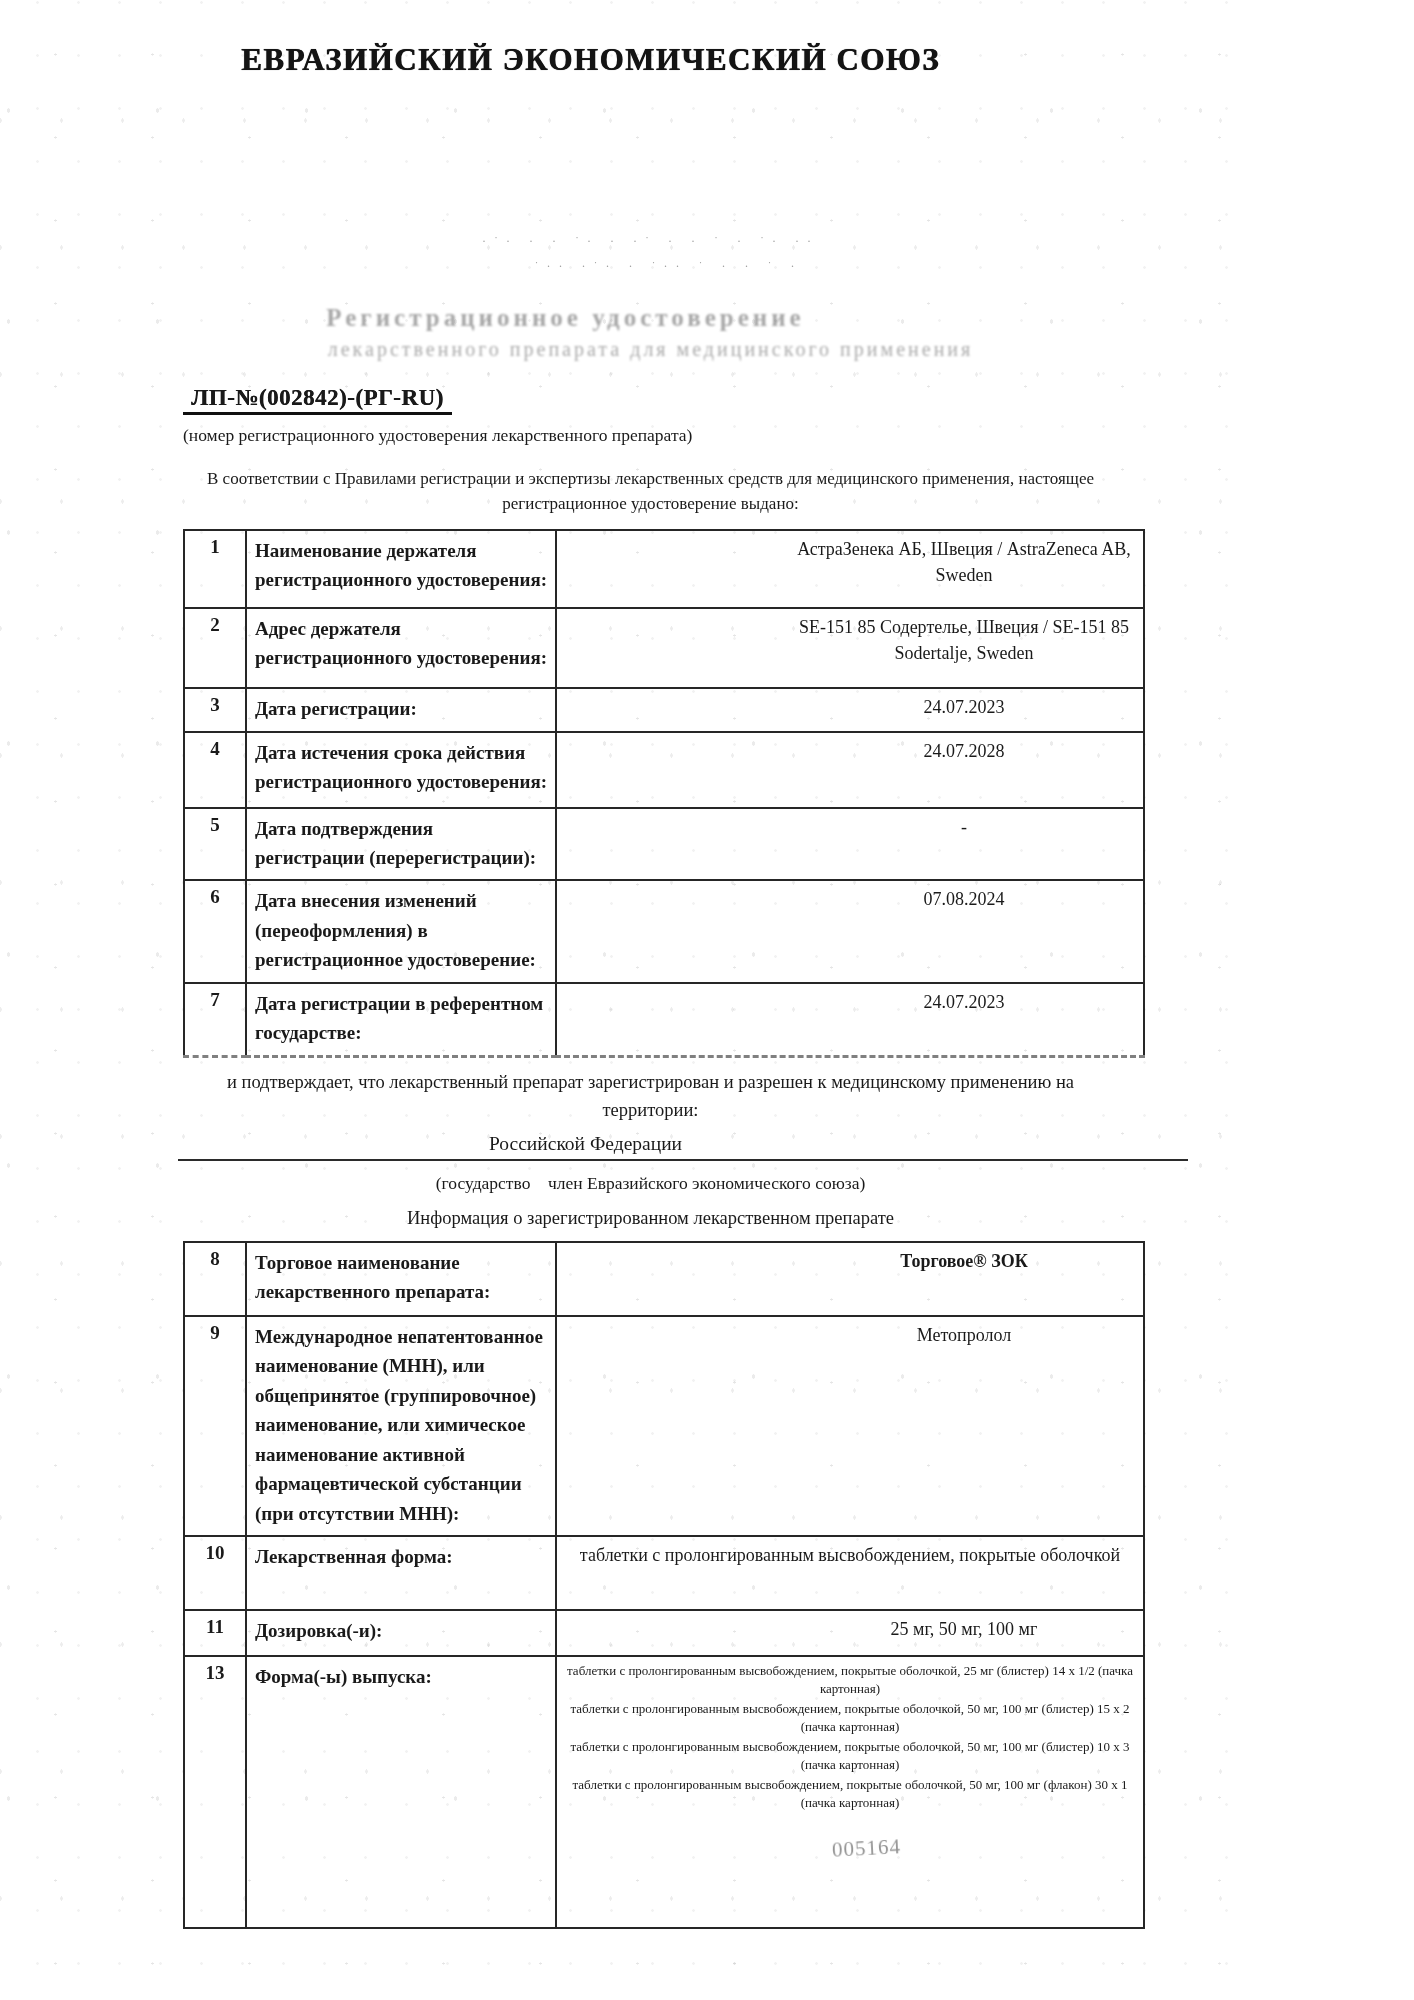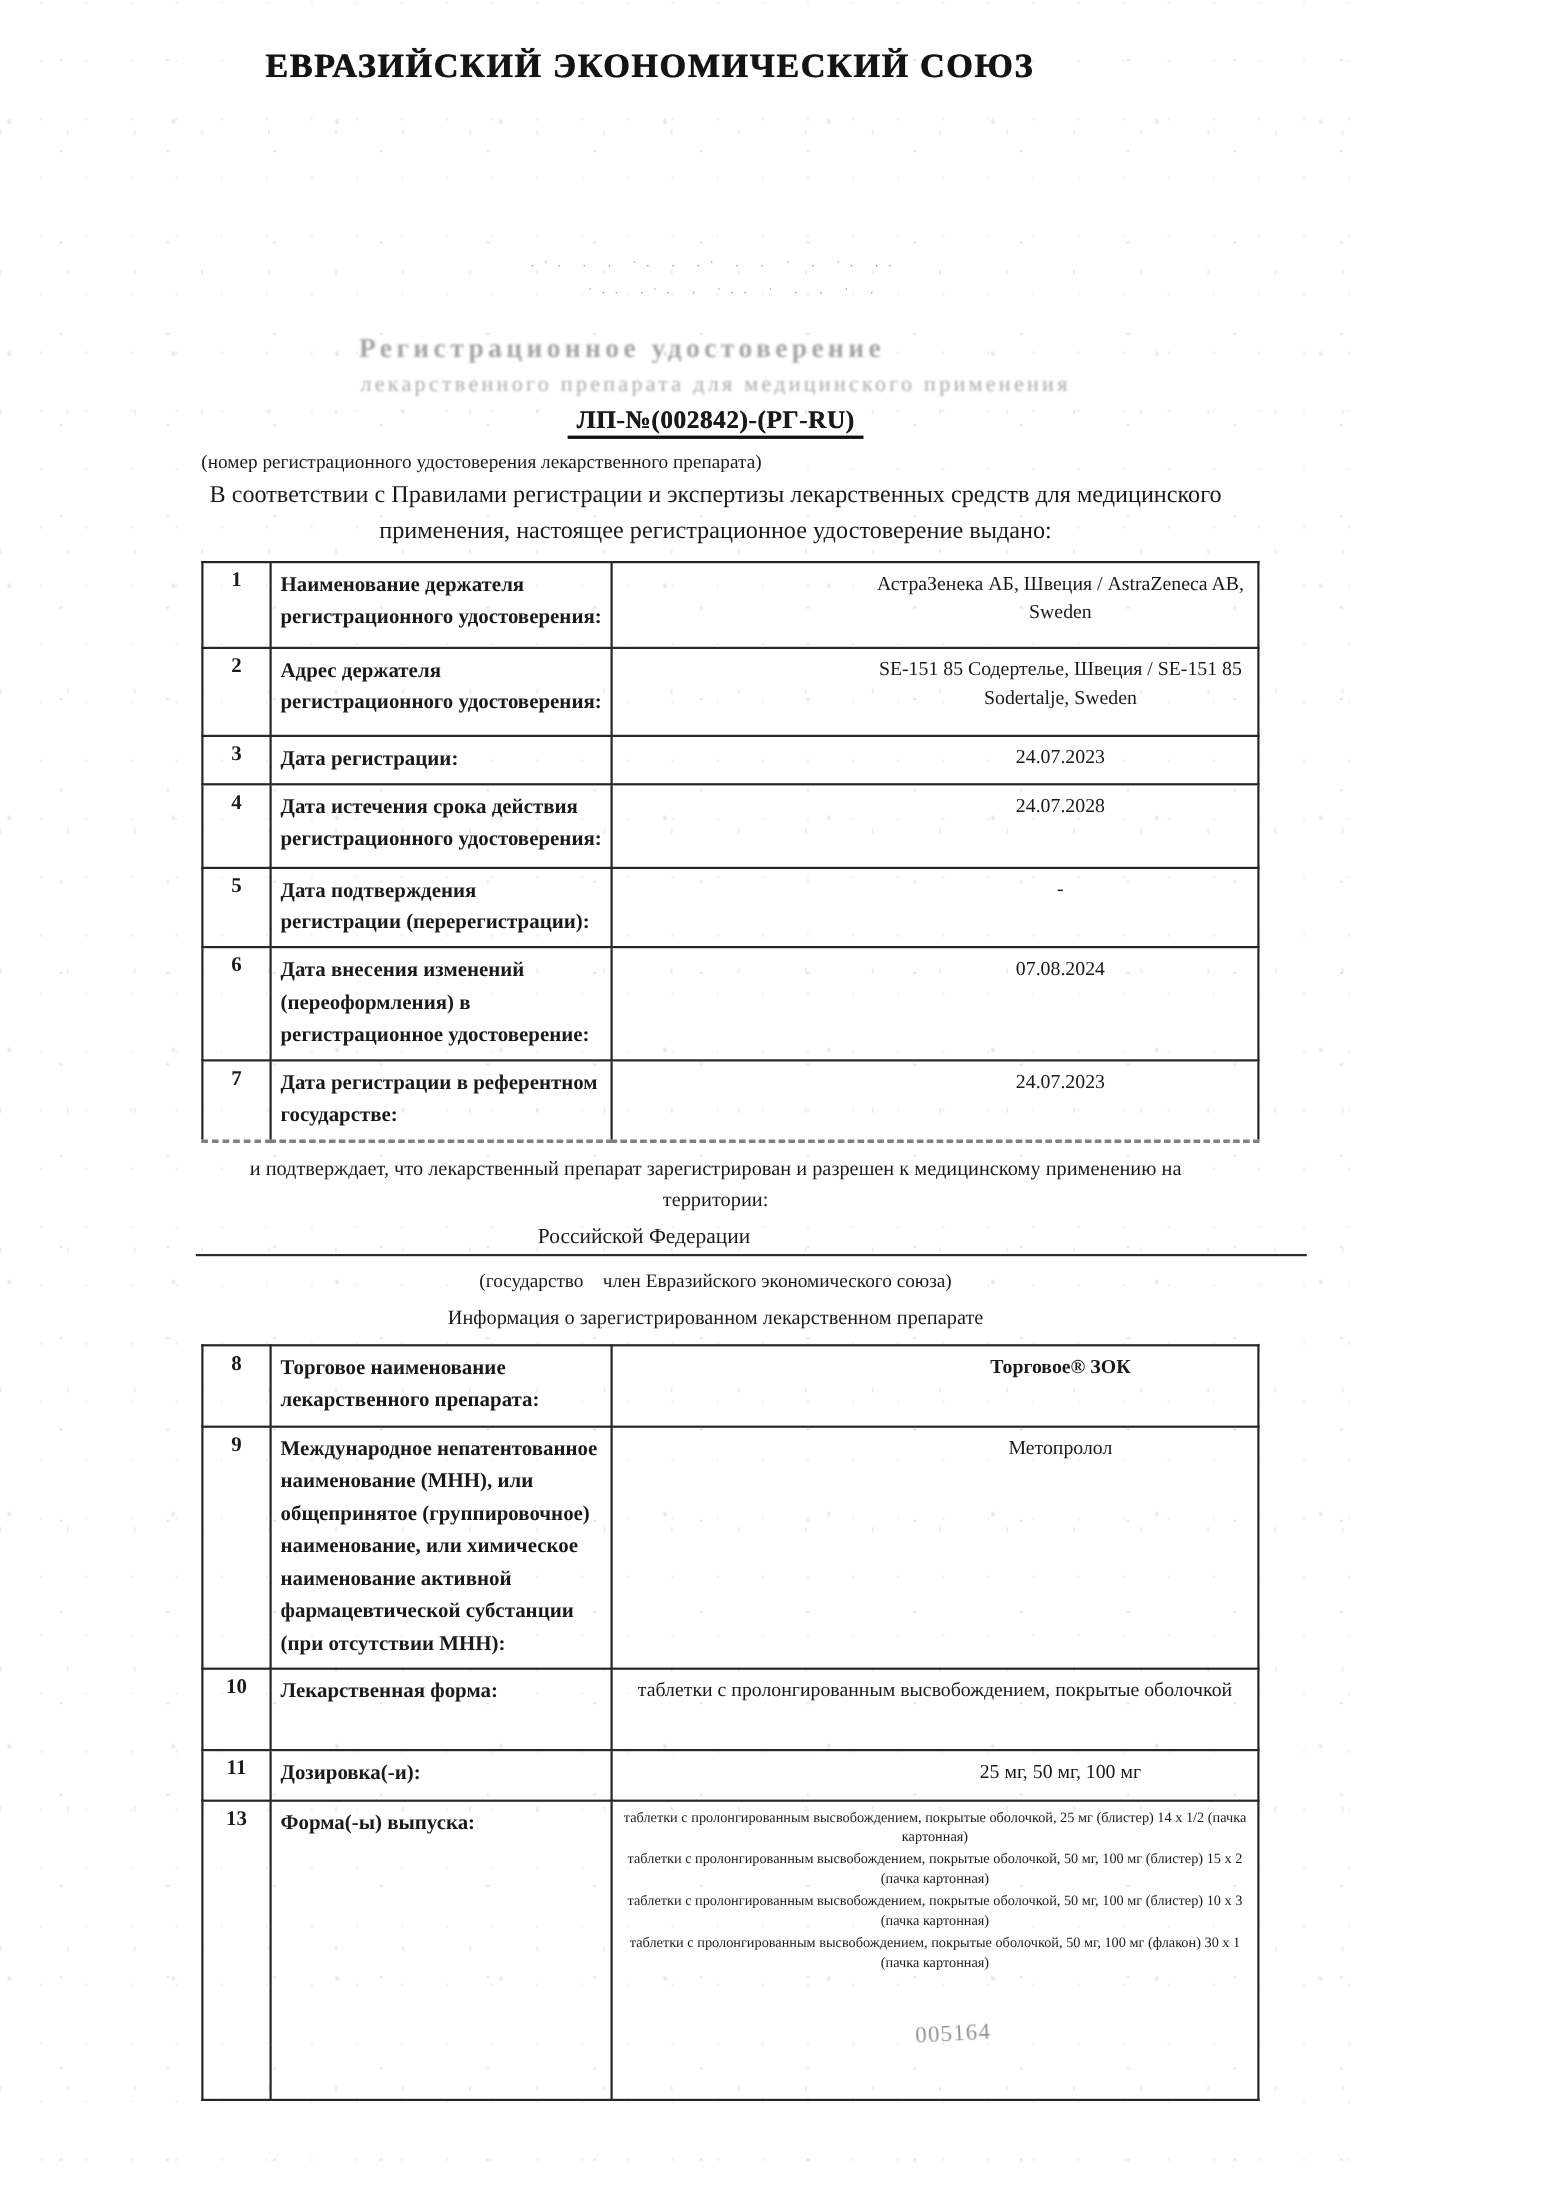--- a/index.html
+++ b/index.html
@@ -60,41 +60,41 @@
     margin-top: 6px;
     text-align: center;
     font-size: 20px;
     letter-spacing: 3px;
     color: #545454;
     opacity: .5;
     filter: blur(1.2px);
     white-space: nowrap;
   }
 
-  .reg-number-wrap { text-align: center; margin-top: 8px; }
+  .reg-number-wrap { text-align: left; margin-top: 24px; }
   .reg-number {
     display: inline-block;
     font-size: 23px;
     font-weight: bold;
     letter-spacing: .5px;
     border-bottom: 3px solid #101010;
     padding: 0 8px 1px 8px;
     text-shadow: 0.4px 0 0 #101010;
   }
   .reg-number-caption {
     margin-top: 10px;
     text-align: left;
     font-size: 17.5px;
   }
 
   .intro {
-    margin: 2px auto 0 auto;
+    margin: 20px auto 0 auto;
     max-width: 945px;
     text-align: center;
-    font-size: 22px;
+    font-size: 17px;
     line-height: 1.5;
   }
 
   table.regtable {
     border-collapse: collapse;
     width: 932px;
     margin-top: 12px;
     table-layout: fixed;
   }
   table.regtable td {

